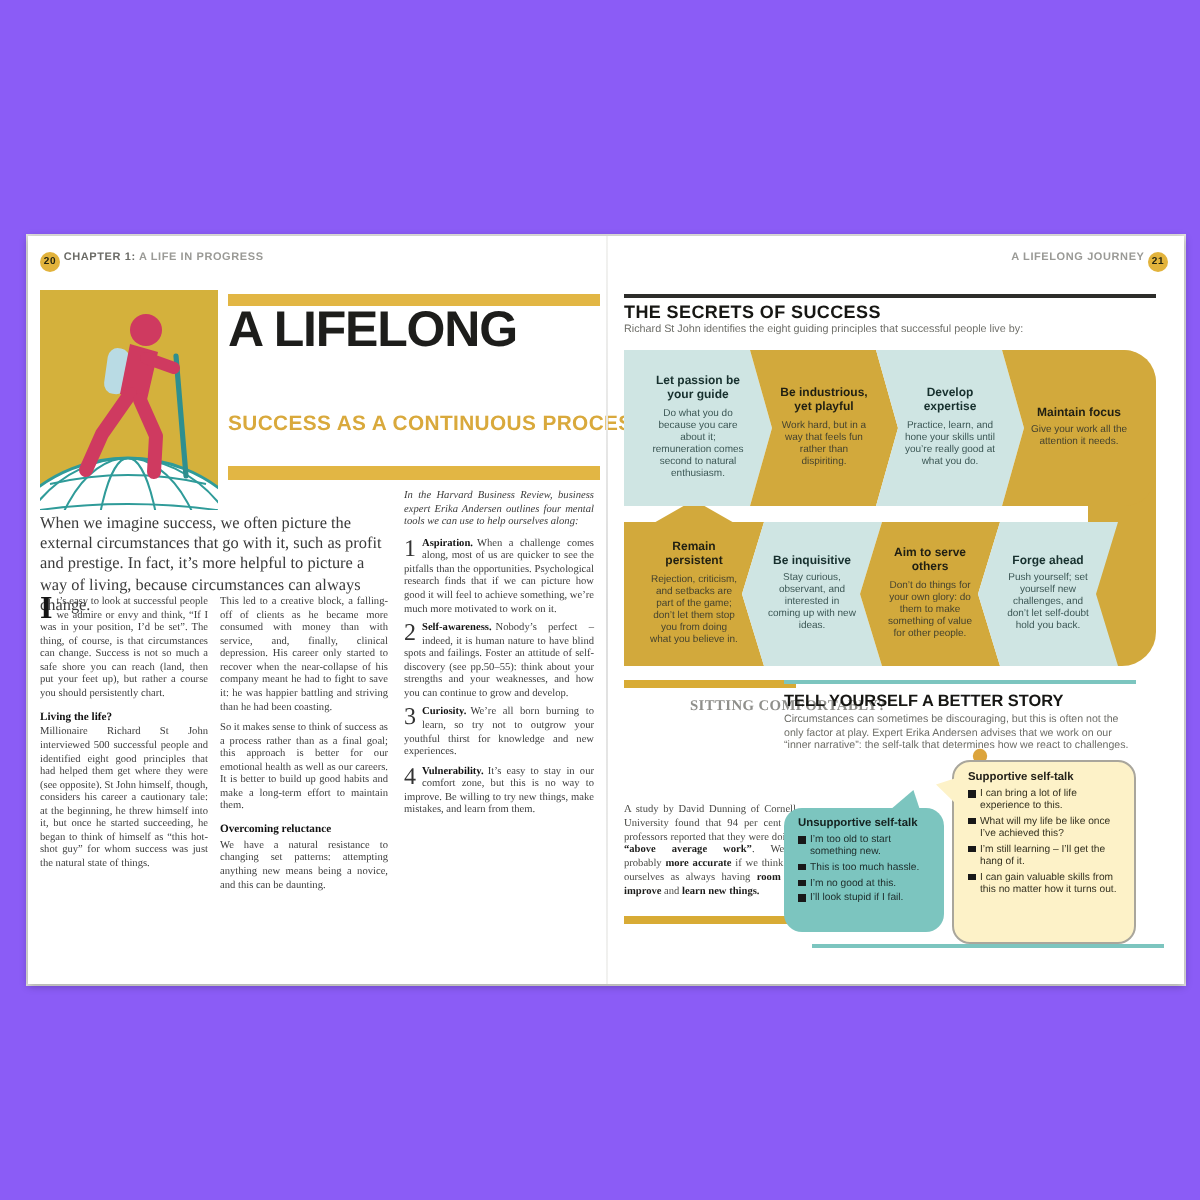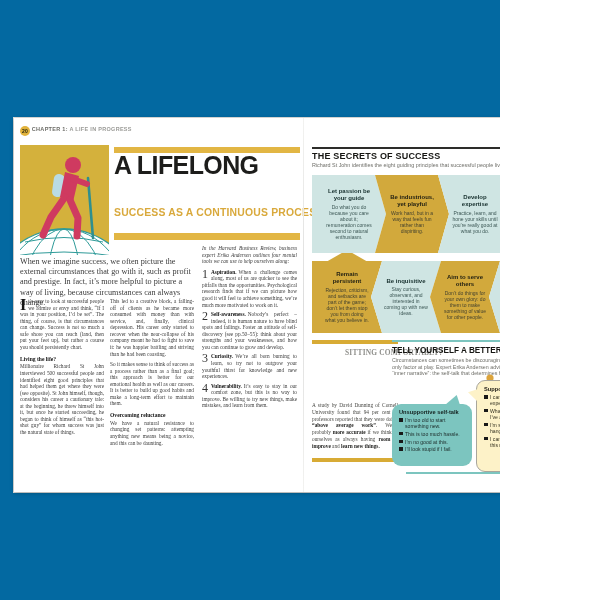--- a/index.html
+++ b/index.html
@@ -1,16 +1,16 @@
 <!DOCTYPE html>
 <html><head>
 <meta charset="utf-8">
 <style>
   html,body{margin:0;padding:0;background:#fff;}
-  .canvas{position:relative;width:500px;height:600px;background:#0369a1;overflow:hidden;
+  .canvas{position:relative;width:600px;height:600px;background:#8b5cf6;overflow:hidden;
           font-family:"Liberation Sans",sans-serif;}
   .spread{position:absolute;left:14px;top:118px;width:578px;height:374px;background:#fff;
           box-shadow:0 1px 4px rgba(0,0,0,.28), 0 0 0 1px #e3e3e0;}
   .gutter{position:absolute;left:289px;top:0;width:1px;height:100%;
           background:linear-gradient(#f2f2f0,#ddd,#f2f2f0);}
   .page{position:absolute;top:0;height:374px;}
   .page-left{left:0;width:289px;}
   .page-right{left:290px;width:288px;}
 
   

